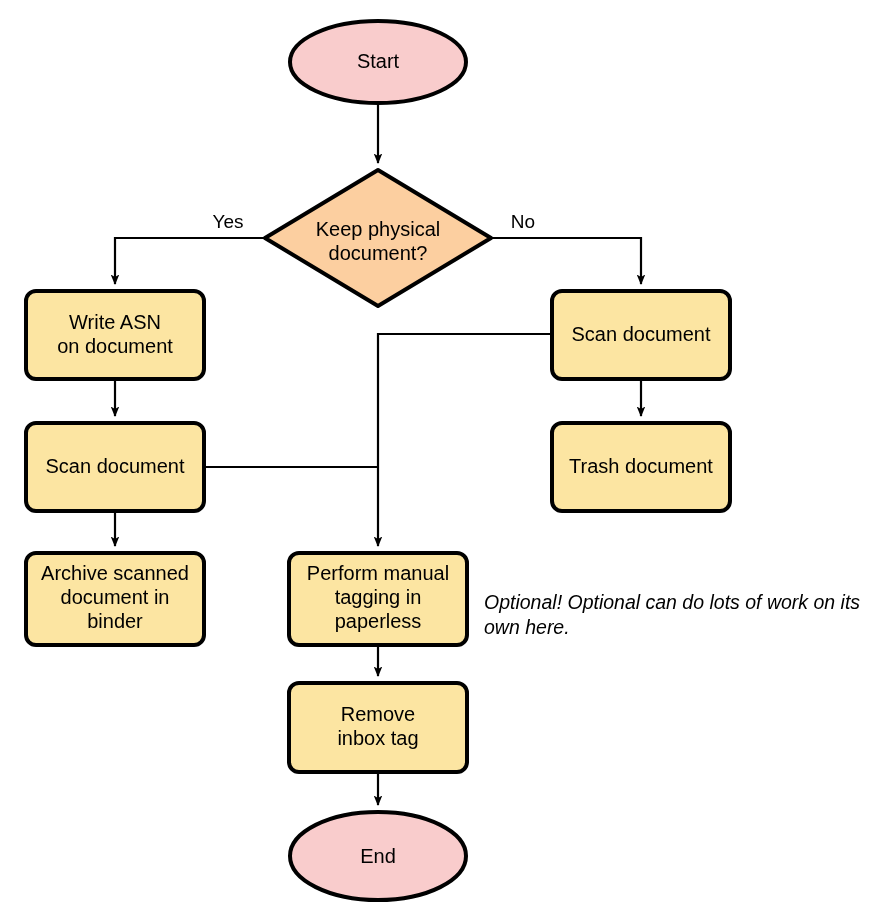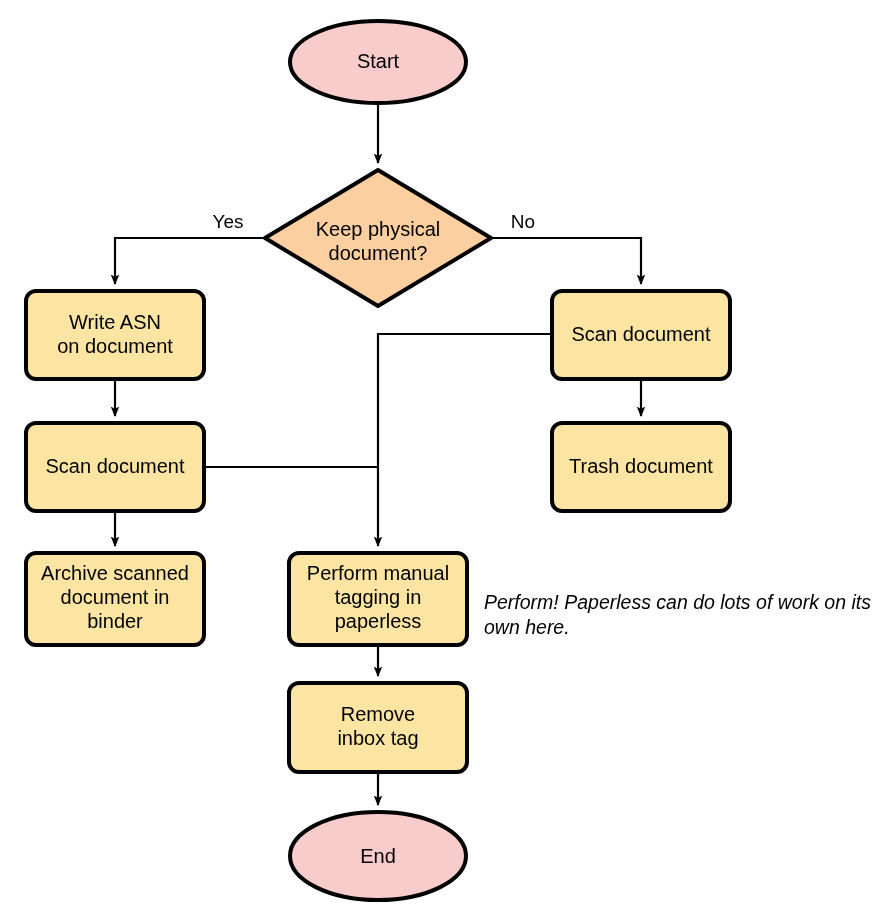--- a/index.html
+++ b/index.html
@@ -159,15 +159,15 @@
       <text class="node-label" x="378" y="716">Remove</text>
       <text class="node-label" x="378" y="740">inbox tag</text>
     </g>
 
     <g>
       <ellipse class="node-shape" cx="378" cy="856" rx="88" ry="44" fill="#f9cccc"></ellipse>
       <text class="node-label" x="378" y="858">End</text>
     </g>
   </svg>
 
-  <div class="note-text">Perform! Paperless can do lots of work on its own here.</div>
+  <div class="note-text">Optional! Optional can do lots of work on its own here.</div>
 
 </div>
 
 </body></html>

